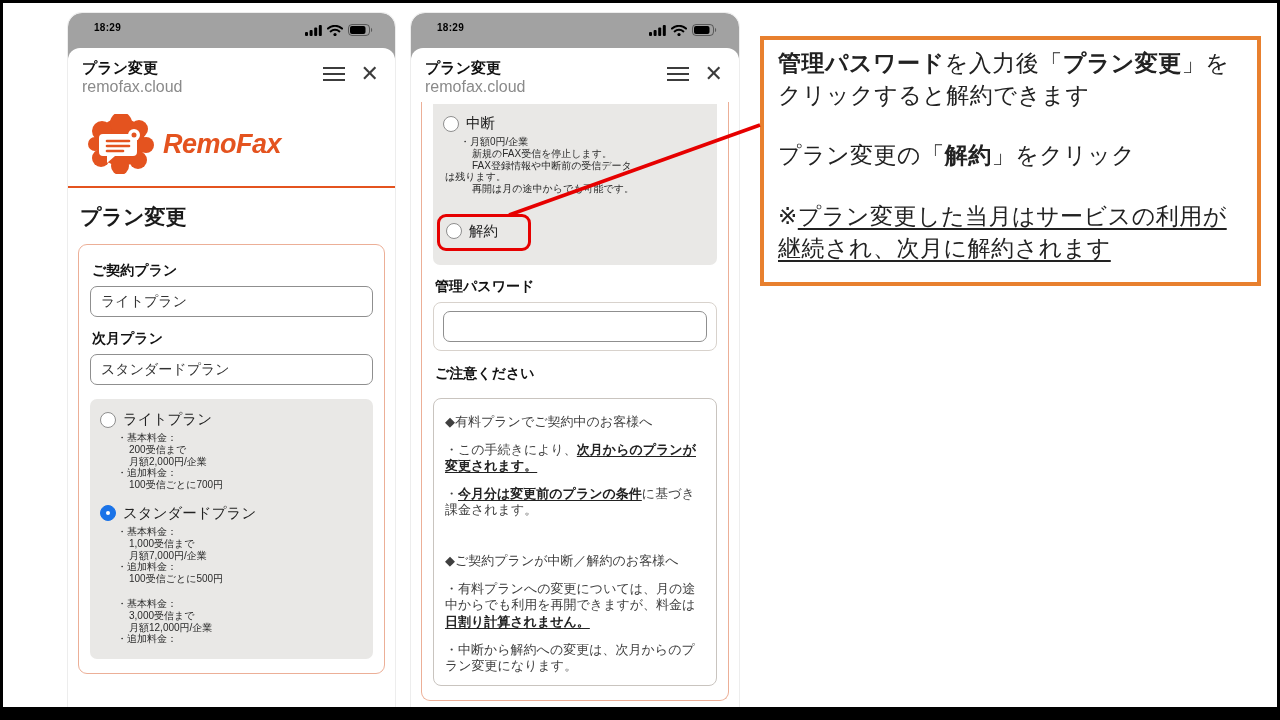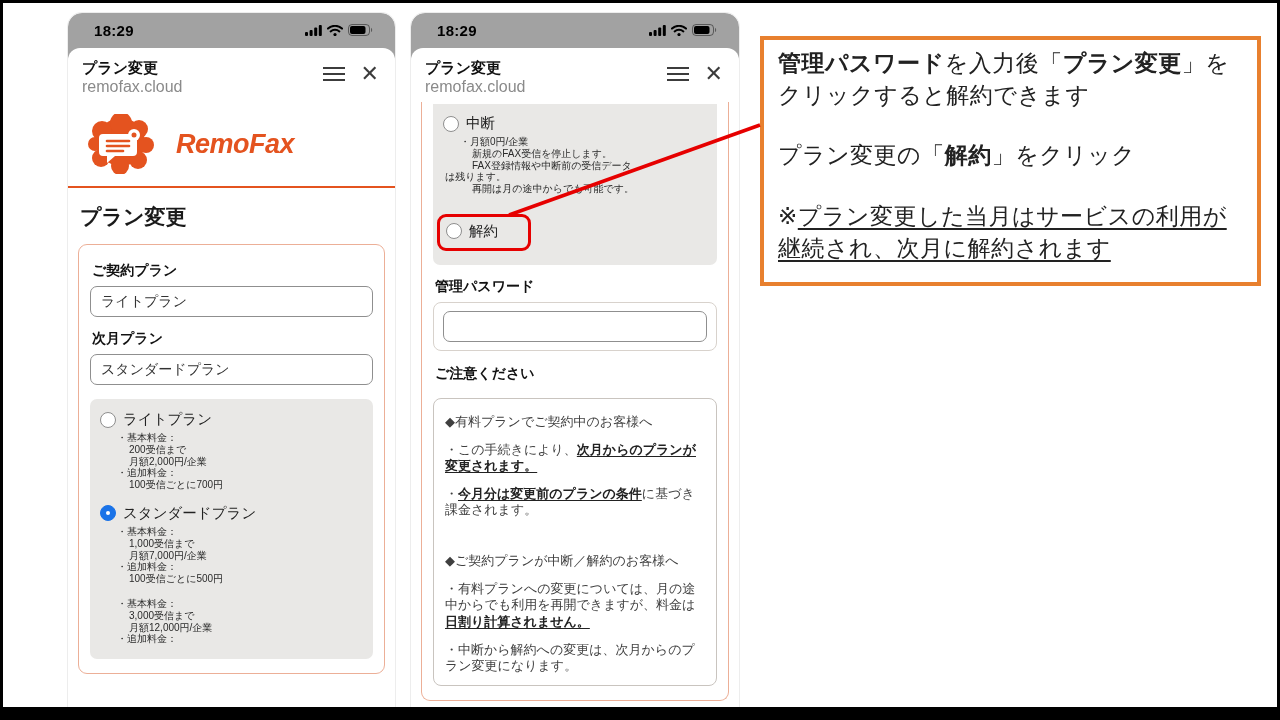--- a/index.html
+++ b/index.html
@@ -6,34 +6,34 @@
   .canvas{position:relative;width:1280px;height:720px;box-sizing:border-box;
           border:3px solid #000;border-bottom:13px solid #000;background:#fff;overflow:hidden;}
 
   
   .phone{position:absolute;top:10px;width:327px;height:697px;background:#fff;
          border-radius:14px 14px 0 0;overflow:hidden;box-shadow:0 0 0 1px rgba(0,0,0,0.07);}
   .phone.left{left:65px;}
   .phone.right{left:408px;width:328px;}
   .statusbar{height:47px;background:#a2a2a2;border-radius:14px 14px 0 0;box-sizing:border-box;
              display:flex;justify-content:space-between;align-items:flex-start;padding:9px 22px 0 26px;}
-  .sb-time{font-size:15px;font-weight:bold;color:#000;letter-spacing:.3px;}
+  .sb-time{font-size:10px;font-weight:bold;color:#000;letter-spacing:.3px;}
   .sb-icons{display:flex;gap:5px;align-items:center;margin-top:2px;}
   .sheet{position:relative;margin-top:-12px;background:#fff;border-radius:12px 12px 0 0;
          height:662px;box-sizing:border-box;}
   .sheet-header{display:flex;justify-content:space-between;align-items:flex-start;padding:11px 16px 6px 14px;}
   .sh-title{font-size:15px;font-weight:bold;color:#111;line-height:1.2;}
   .sh-url{font-size:16px;color:#8a8a8a;margin-top:1px;}
   .sh-icons{display:flex;gap:16px;align-items:center;margin-top:4px;}
   .hamburger{display:inline-block;width:22px;cursor:pointer;}
   .hamburger i{display:block;height:0;border-top:2.5px solid #3c3c3c;margin:4px 0;}
   .close-x{font-size:22px;color:#3c3c3c;line-height:20px;cursor:pointer;font-weight:400;}
 
   
-  .logo-row{display:flex;align-items:center;gap:22px;padding:12px 0 10px 20px;}
+  .logo-row{display:flex;align-items:center;gap:9px;padding:12px 0 10px 20px;}
   .logo-text{font-size:27px;font-weight:bold;font-style:italic;color:#e4531f;letter-spacing:-.5px;}
   .orange-rule{border:none;border-top:2px solid #e4531f;margin:2px 0 0;}
   .page-h1{font-size:21px;font-weight:bold;color:#1a1a1a;margin:15px 12px 13px;}
   .panel{margin:0 10px;border:1.5px solid #ecaf97;border-radius:9px;padding:10px 11px 14px;box-sizing:border-box;}
   .panel.cut{border-top:none;border-radius:0 0 9px 9px;padding-top:2px;}
   .fld-label{font-size:14px;font-weight:bold;color:#111;margin:7px 2px 6px;}
   .txt-input{display:block;width:100%;box-sizing:border-box;height:31px;border:1px solid #8f8f8f;
              border-radius:7px;font-size:14px;color:#333;padding:4px 10px;background:#fff;font-family:inherit;}
   .options{background:#e9e8e6;border-radius:7px;padding:11px 10px 12px;margin-top:14px;}
   .options.cut{border-radius:0 0 7px 7px;margin-top:0;padding-top:10px;}

